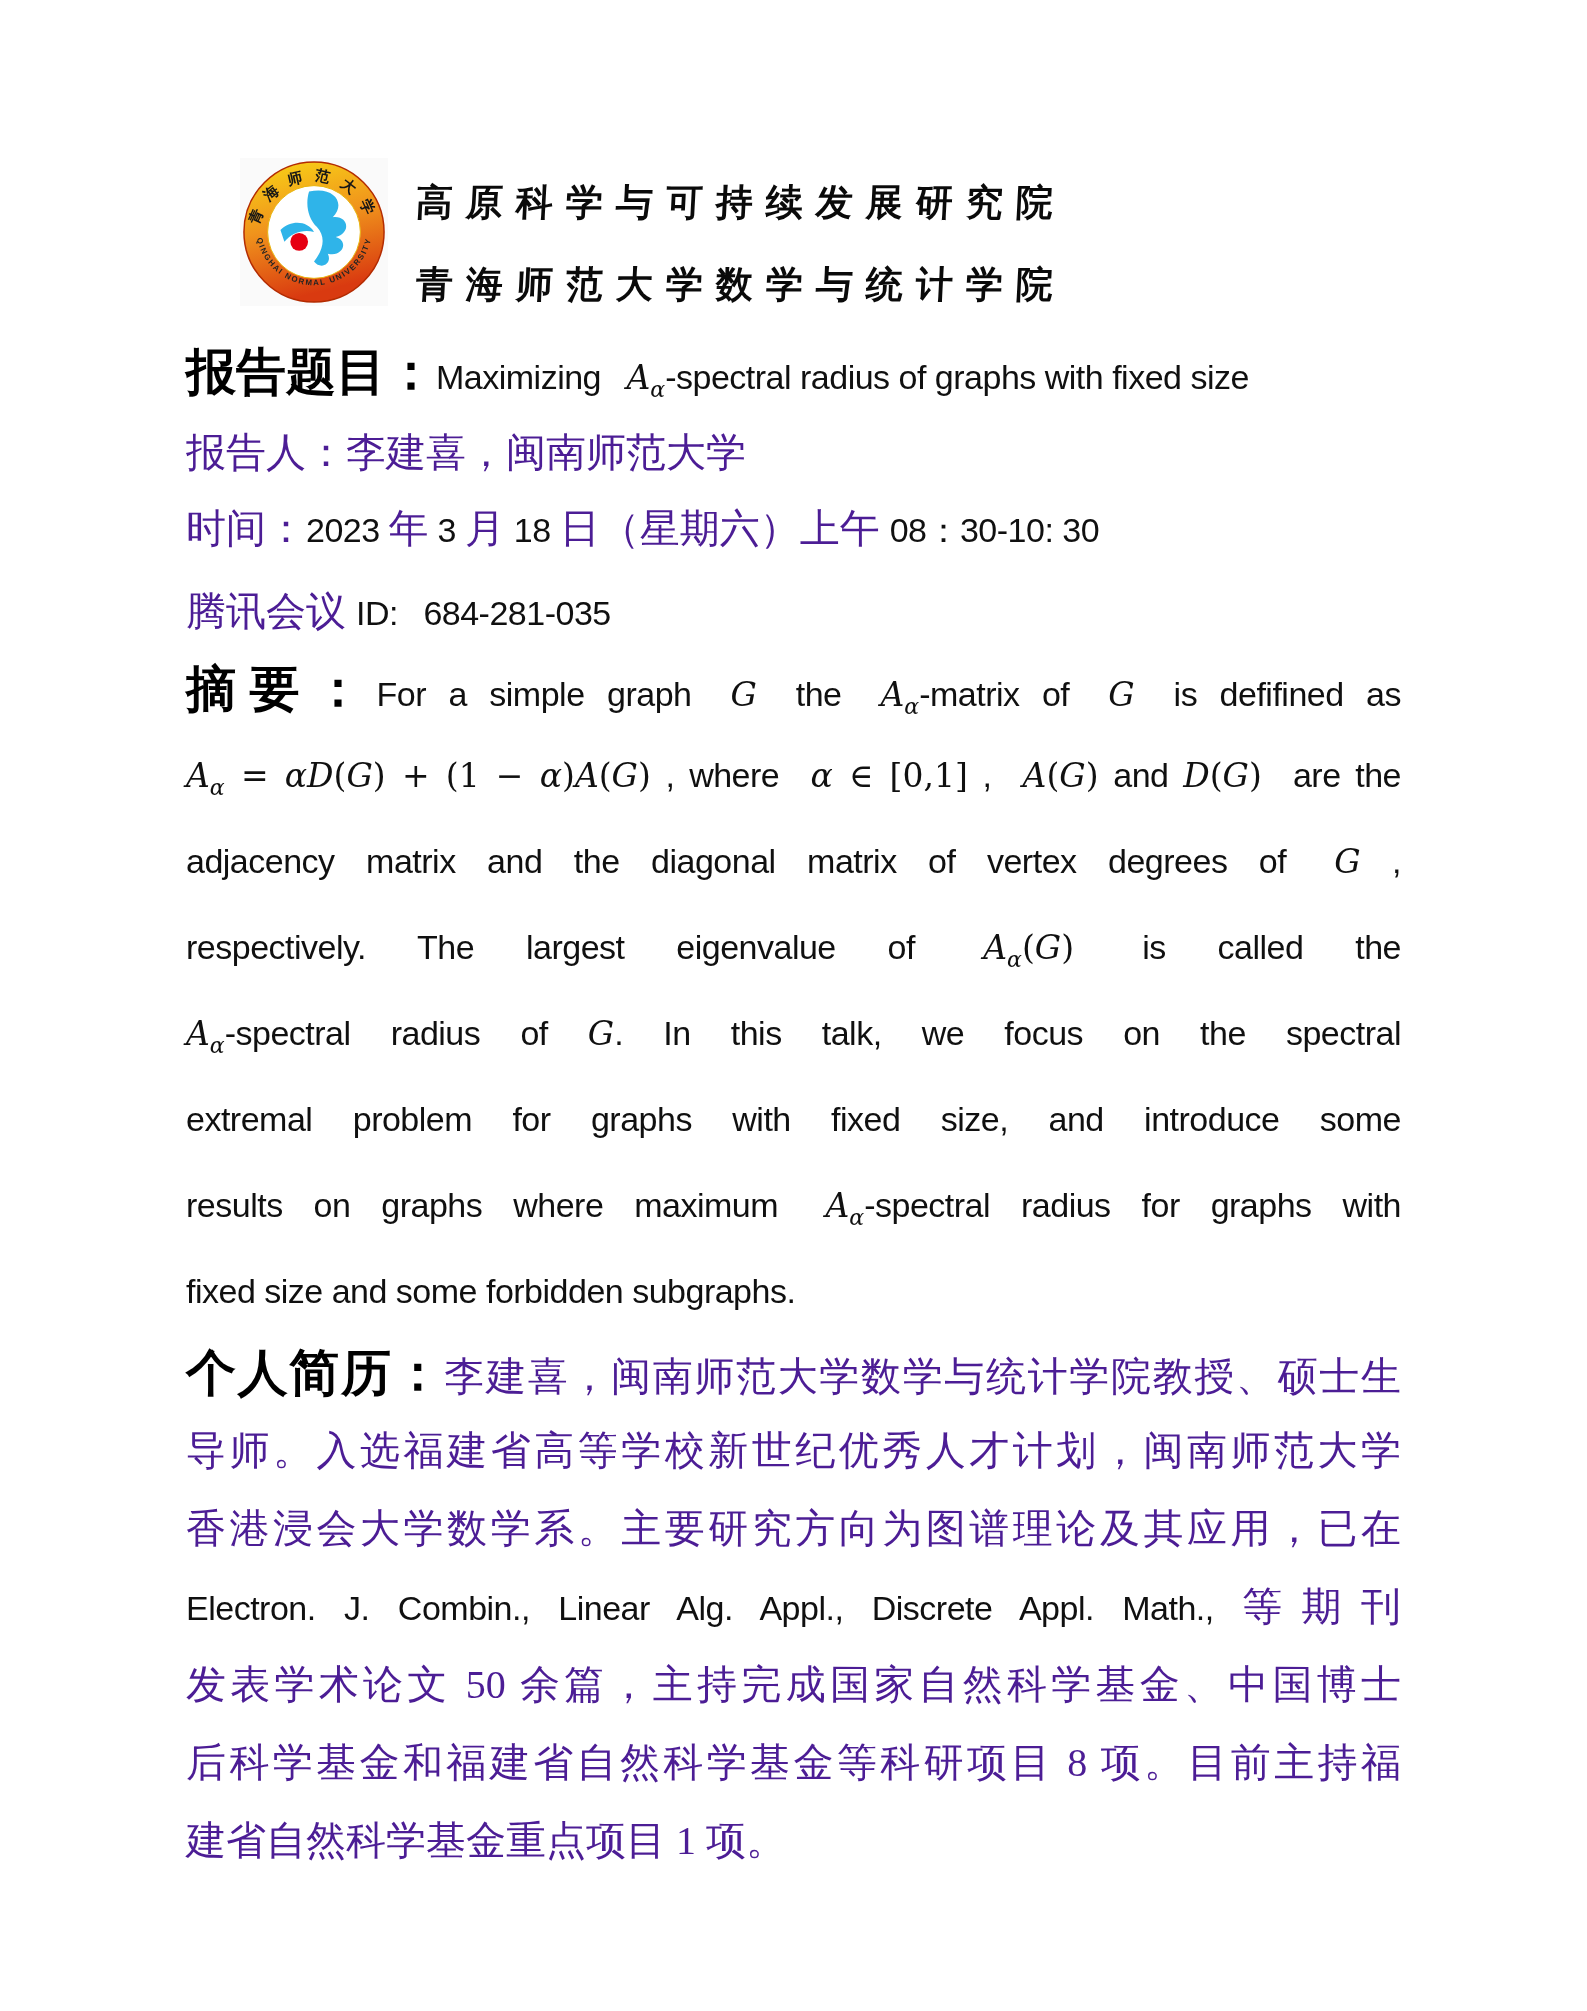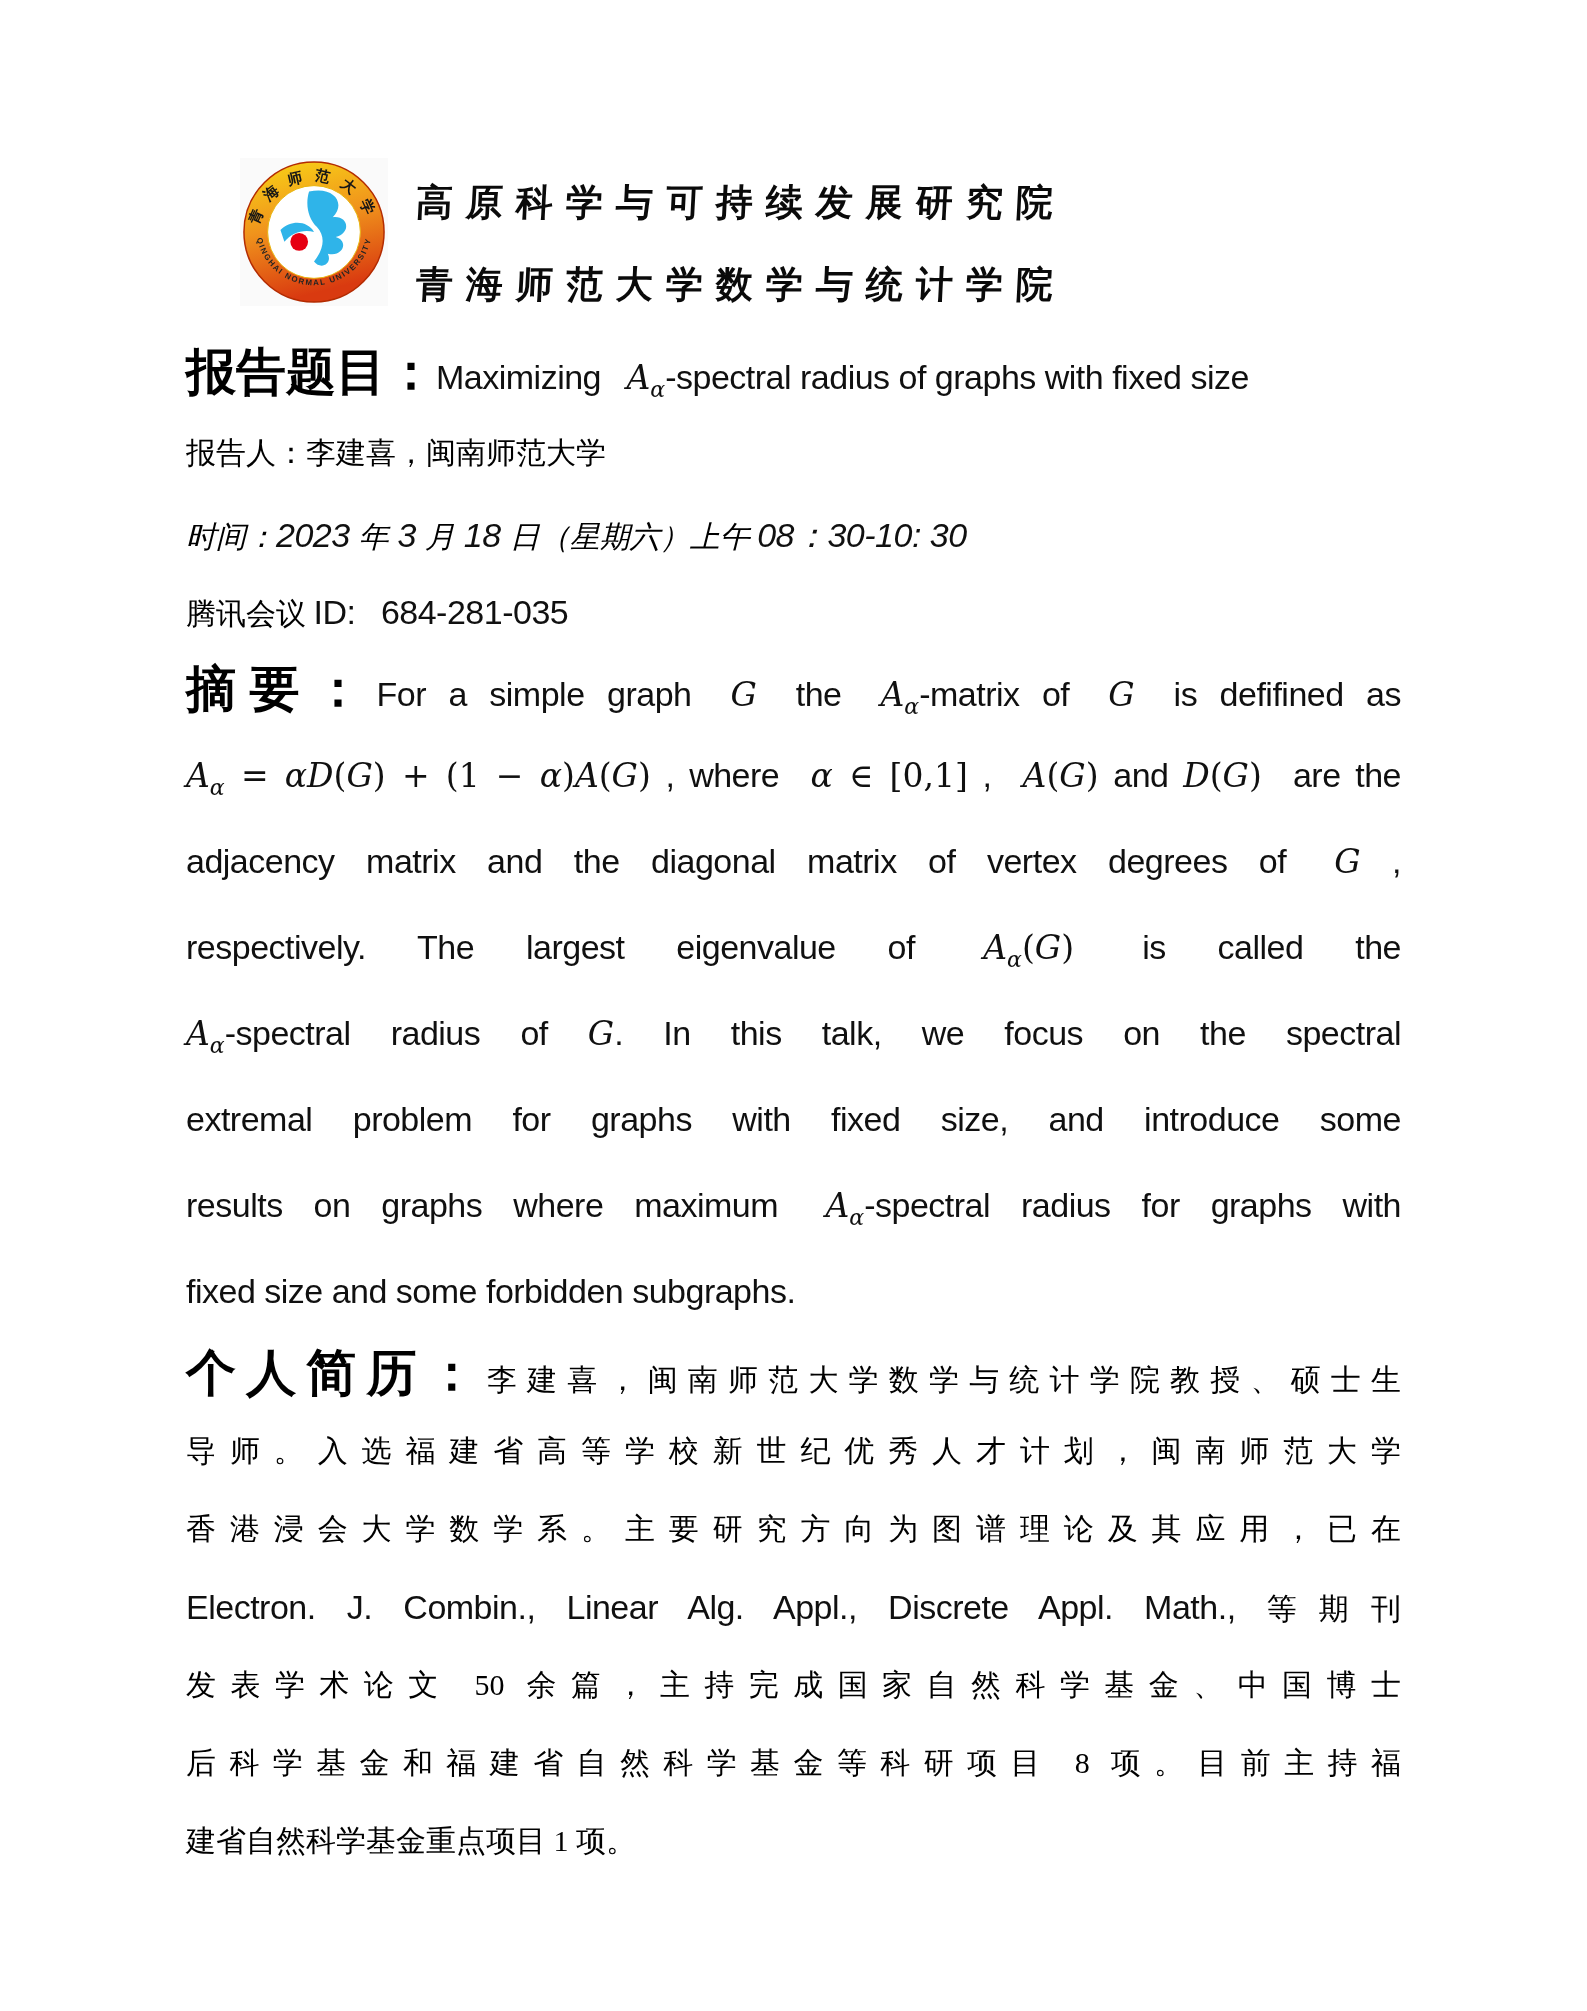--- a/index.html
+++ b/index.html
@@ -33,27 +33,27 @@
   
   .content {
     position:absolute; left:186px; top:330px;
     width:1215px;
   }
   .line { white-space:pre-wrap; }
   .nowrap { white-space:nowrap; }
   .just { text-align:justify; text-align-last:justify; }
   .l-title   { height:84px; line-height:84px; }
   .l-speaker { height:78px; line-height:78px; }
-  .l-time    { height:86px; line-height:86px;font-style:italic; }
+  .l-time    { height:86px; line-height:73px; }
   .l-meeting { height:68px; line-height:68px; }
   .l-abs     { height:86px; line-height:86px; }
   .l-bio     { height:78px; line-height:78px; }
   
   .seg-b   { font-family:"Liberation Sans", sans-serif; font-weight:700; font-size:50px; color:#000; }
-  .seg-cjk { font-family:"Liberation Serif", serif; font-size:30px; color:#000000; }
+  .seg-cjk { font-family:"Liberation Serif", serif; font-size:40px; color:#4c1d95; }
   .seg-txt { font-family:"Liberation Sans", sans-serif; font-size:34px; letter-spacing:-0.5px; color:#101010; }
   .seg-m   { font-family:"DejaVu Serif", serif; font-style:italic; font-size:33px; color:#101010; }
   .seg-ms  { font-family:"DejaVu Serif", serif; font-style:italic; font-size:22px; vertical-align:-8px; color:#101010; }
   .seg-mr  { font-family:"DejaVu Serif", serif; font-size:33px; color:#101010; }
 </style>
 </head>
 <body>
 
 <div class="page">
 

